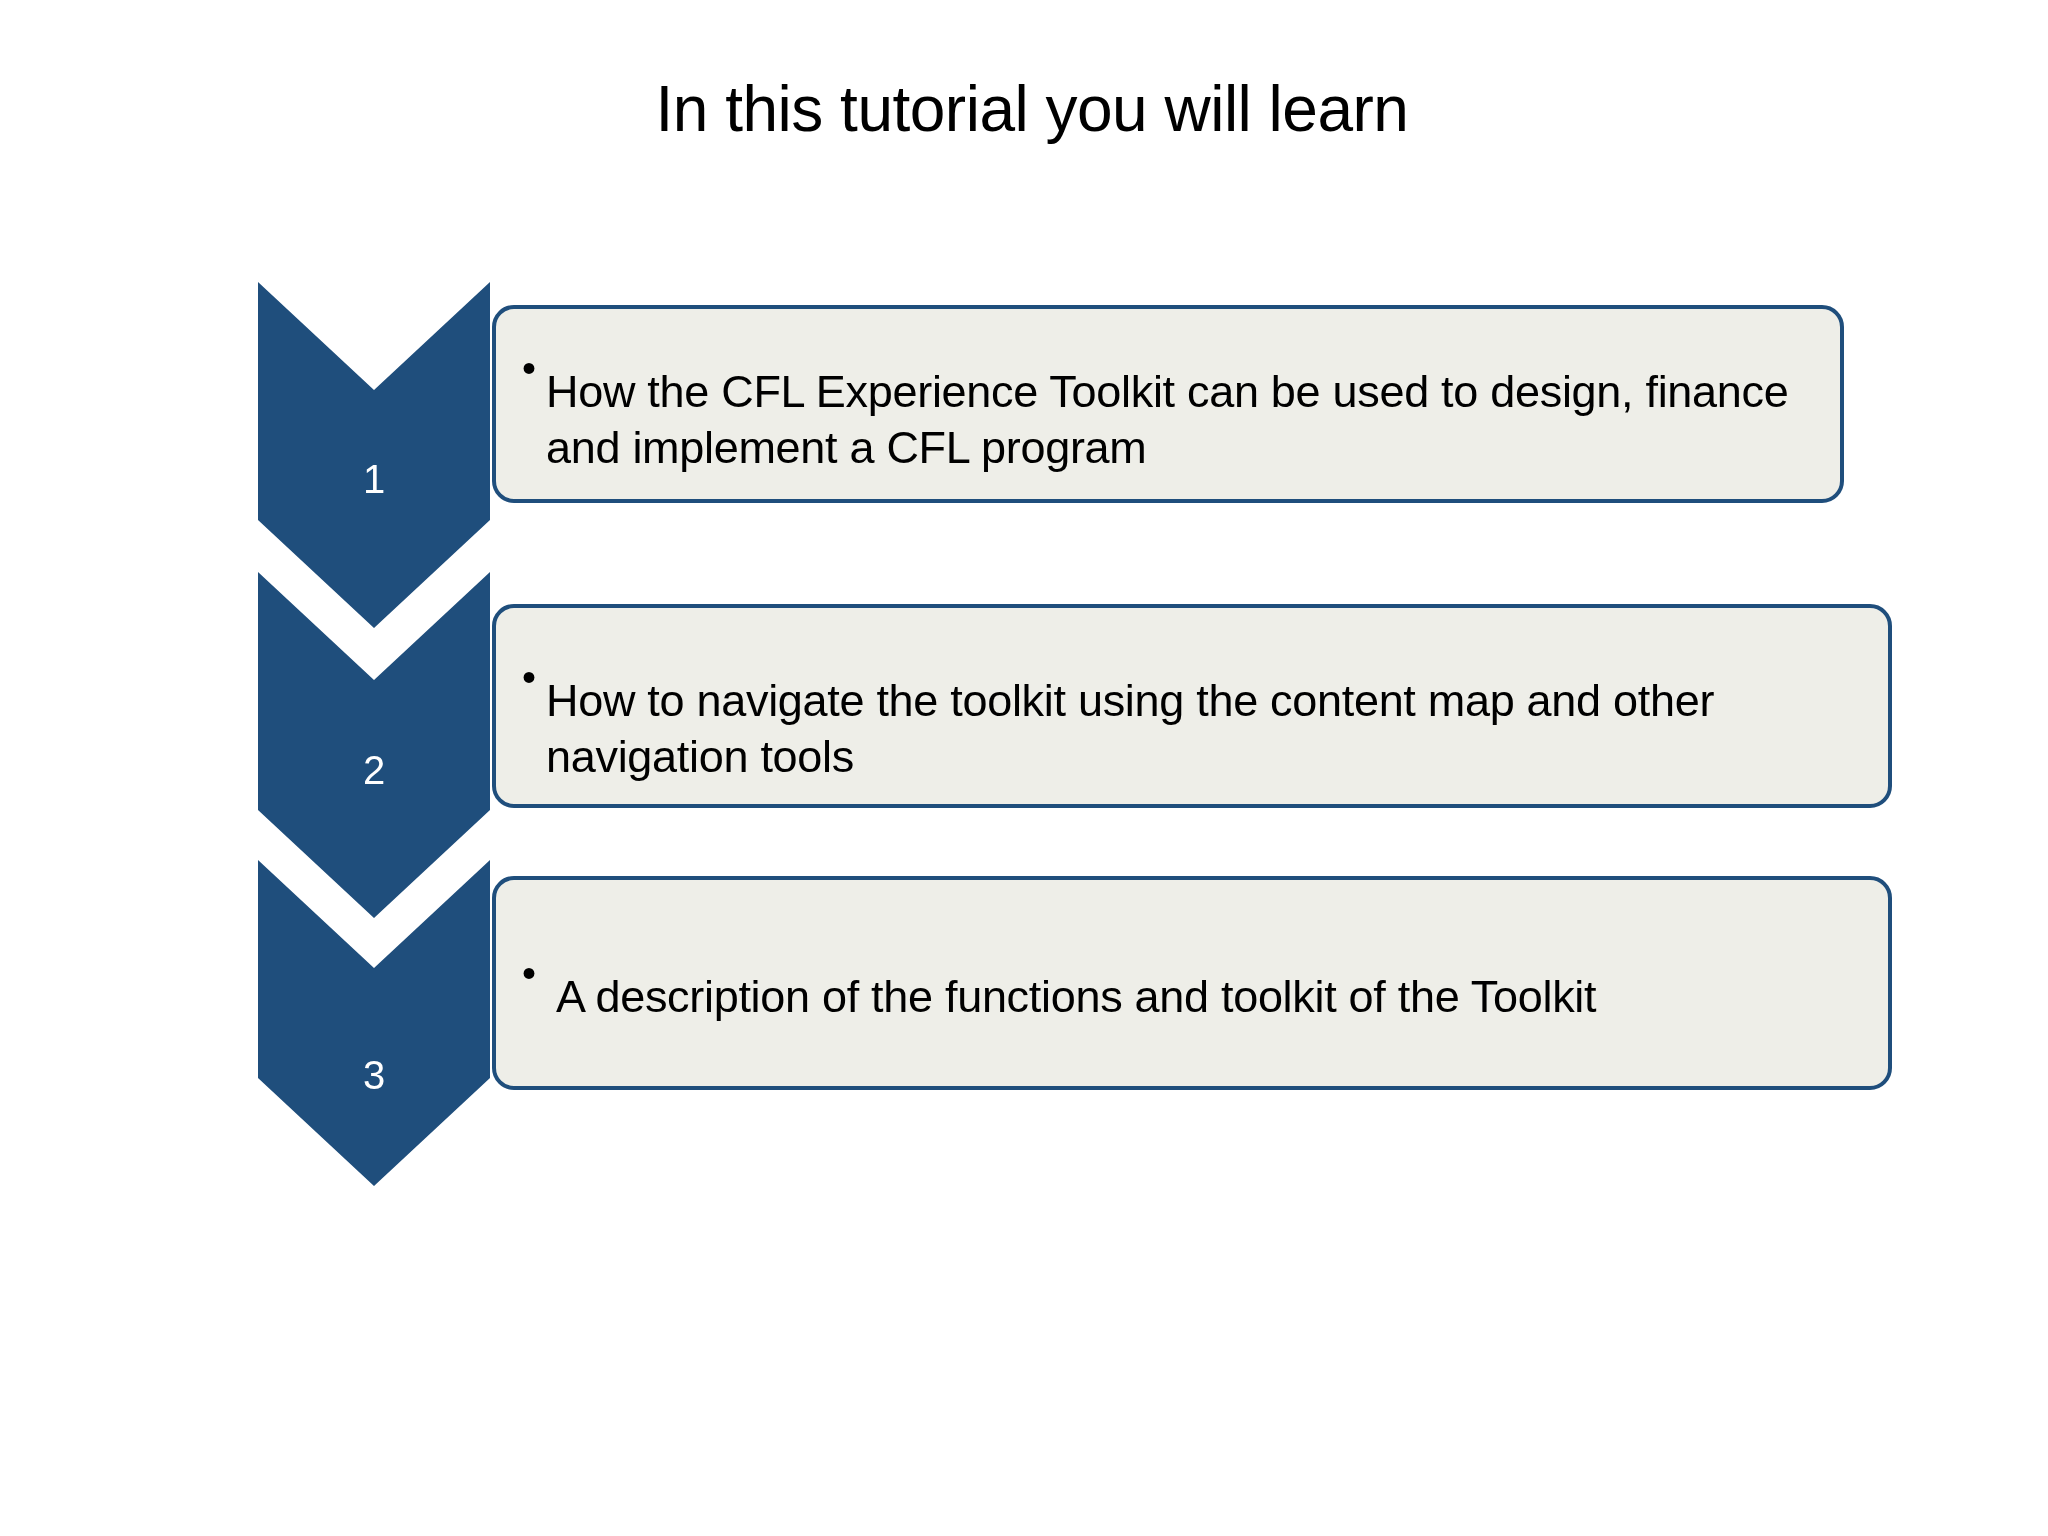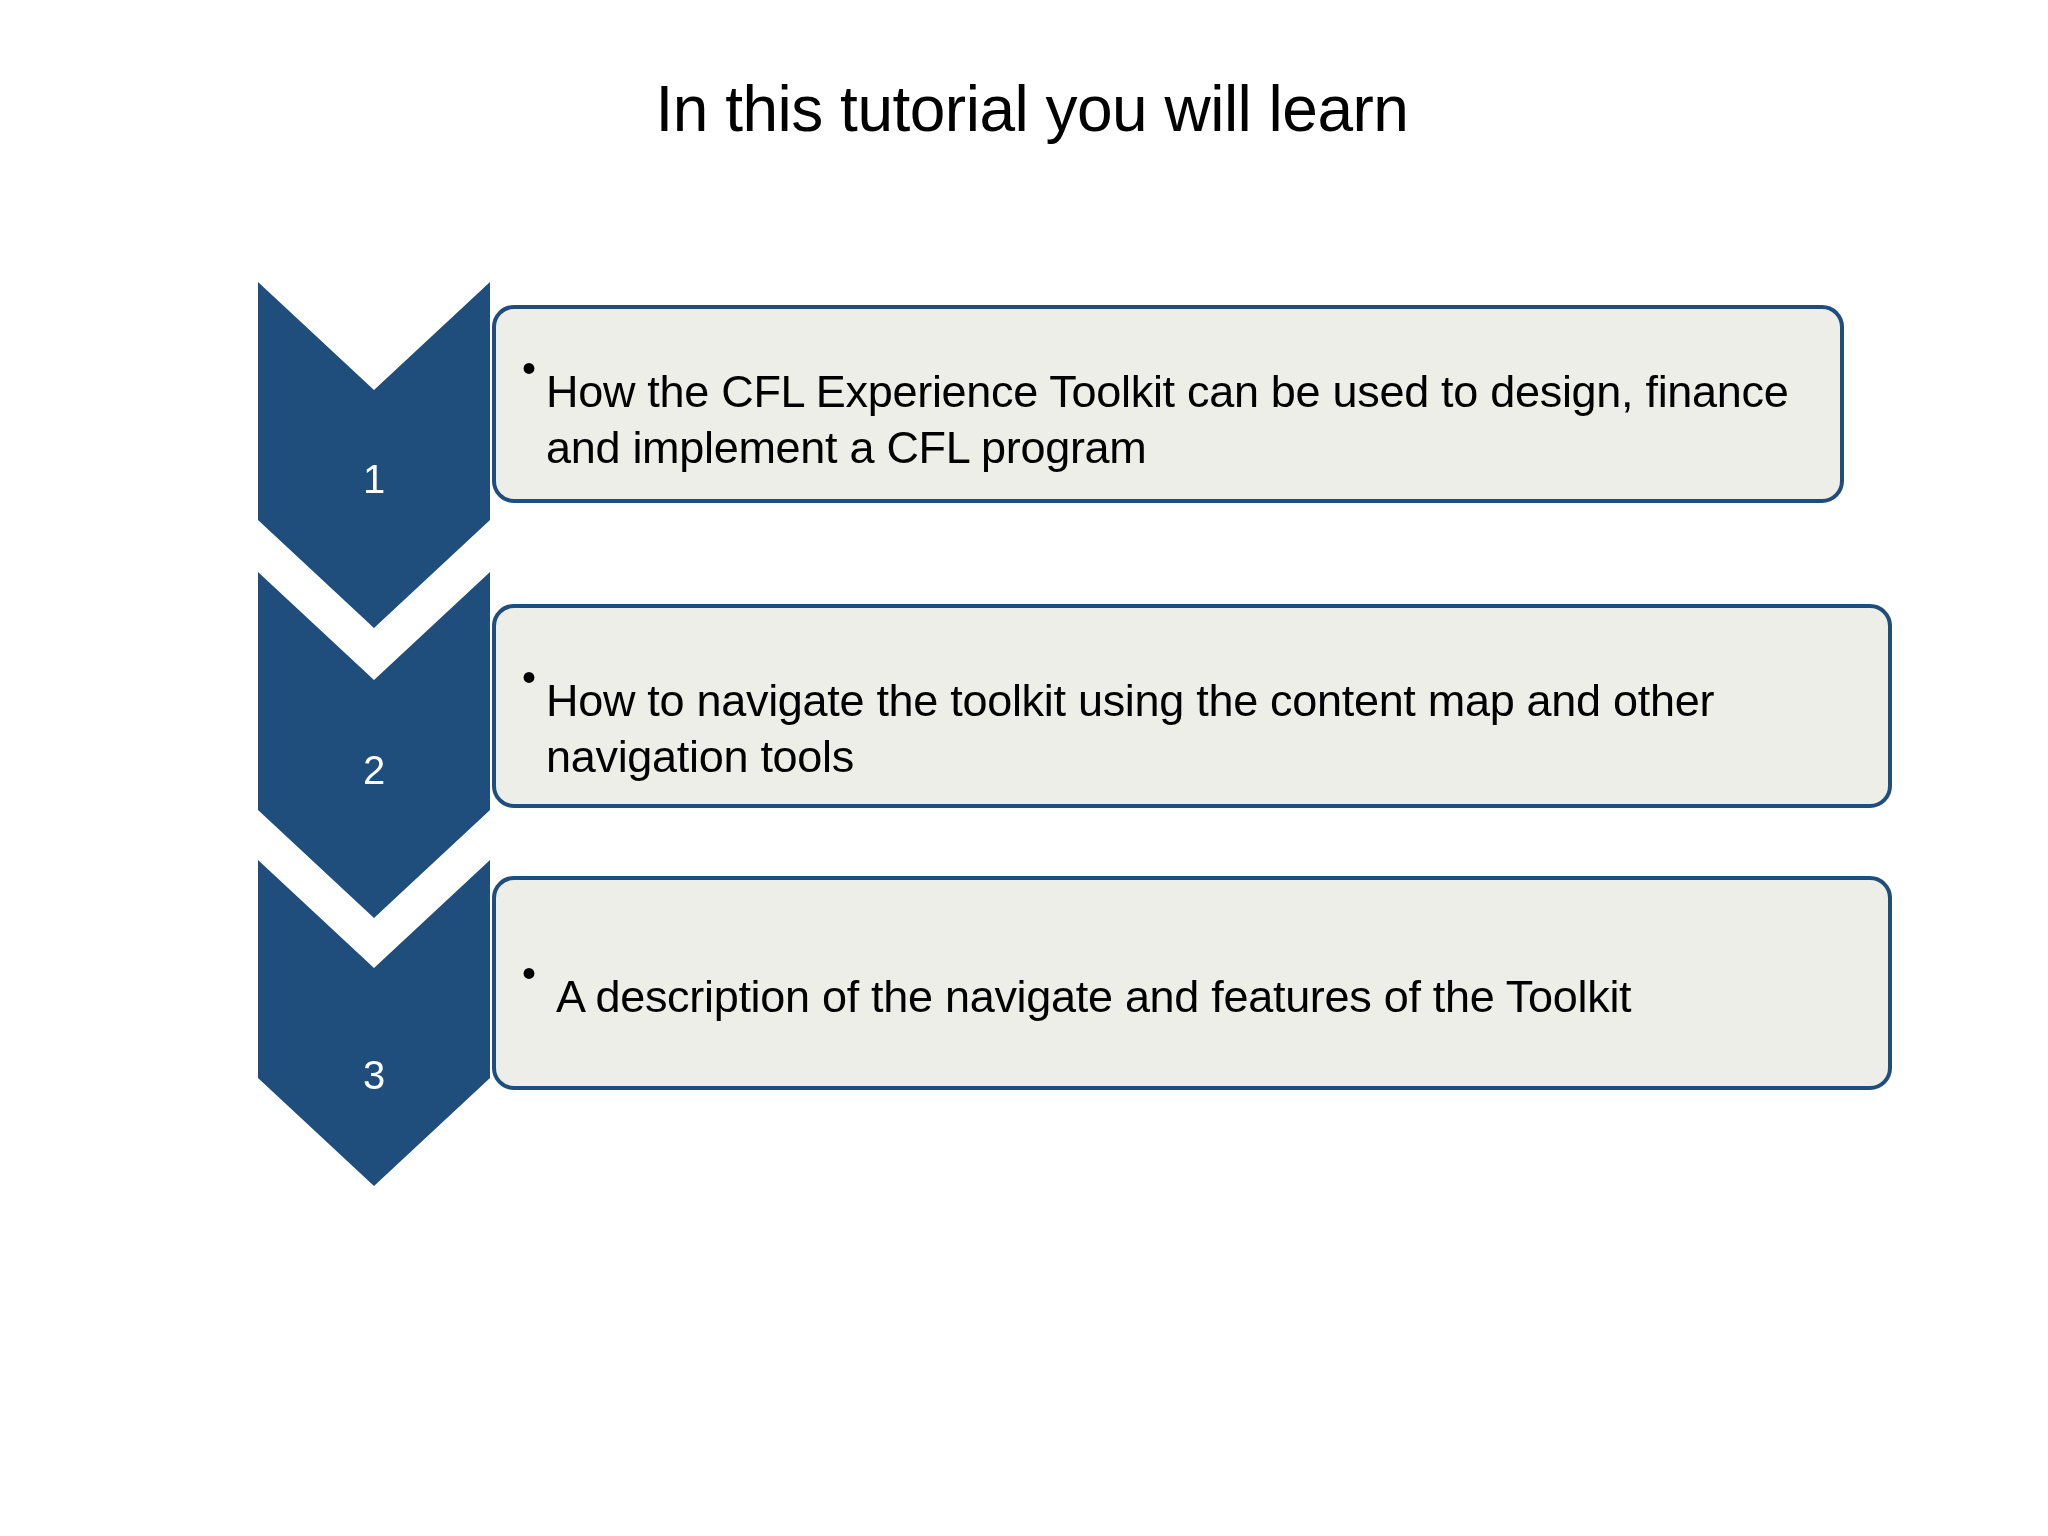--- a/index.html
+++ b/index.html
@@ -147,18 +147,18 @@
     <div class="text-box b2">
       <div class="bullet-row">
         <span class="bullet-dot">•</span>
         <span class="bullet-text">How to navigate the toolkit using the content map and other navigation tools</span>
       </div>
     </div>
 
     <div class="text-box b3">
       <div class="bullet-row">
         <span class="bullet-dot">•</span>
-        <span class="bullet-text"> A description of the navigate and features of the Toolkit</span>
+        <span class="bullet-text"> A description of the functions and toolkit of the Toolkit</span>
       </div>
     </div>
 
   </div>
 </div>
 
 </body></html>

